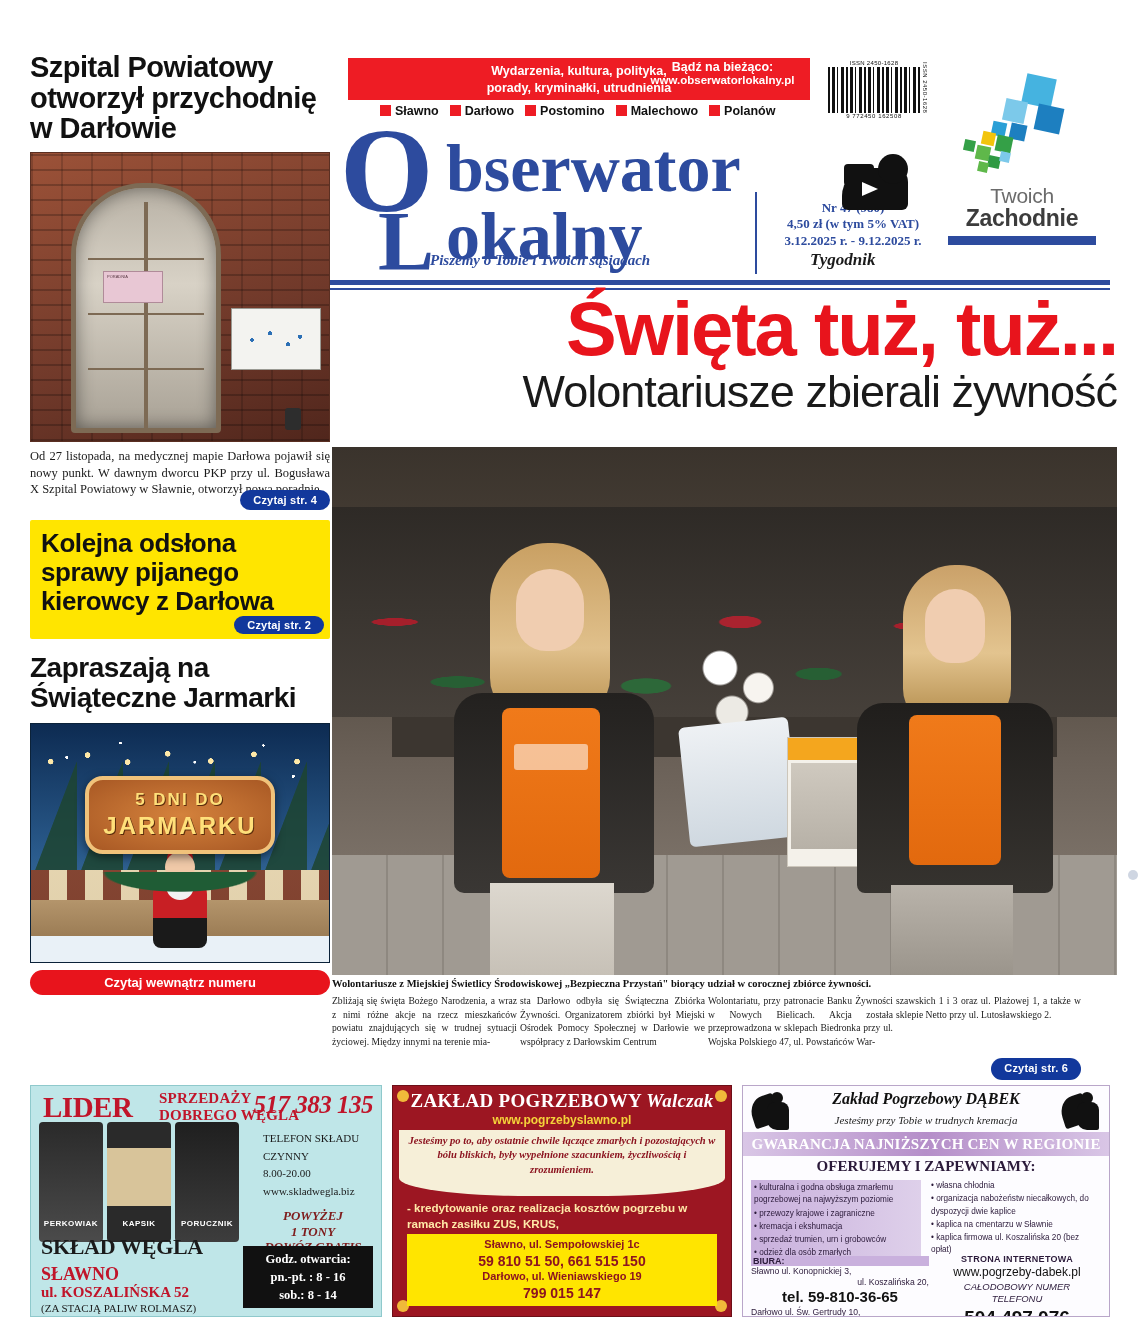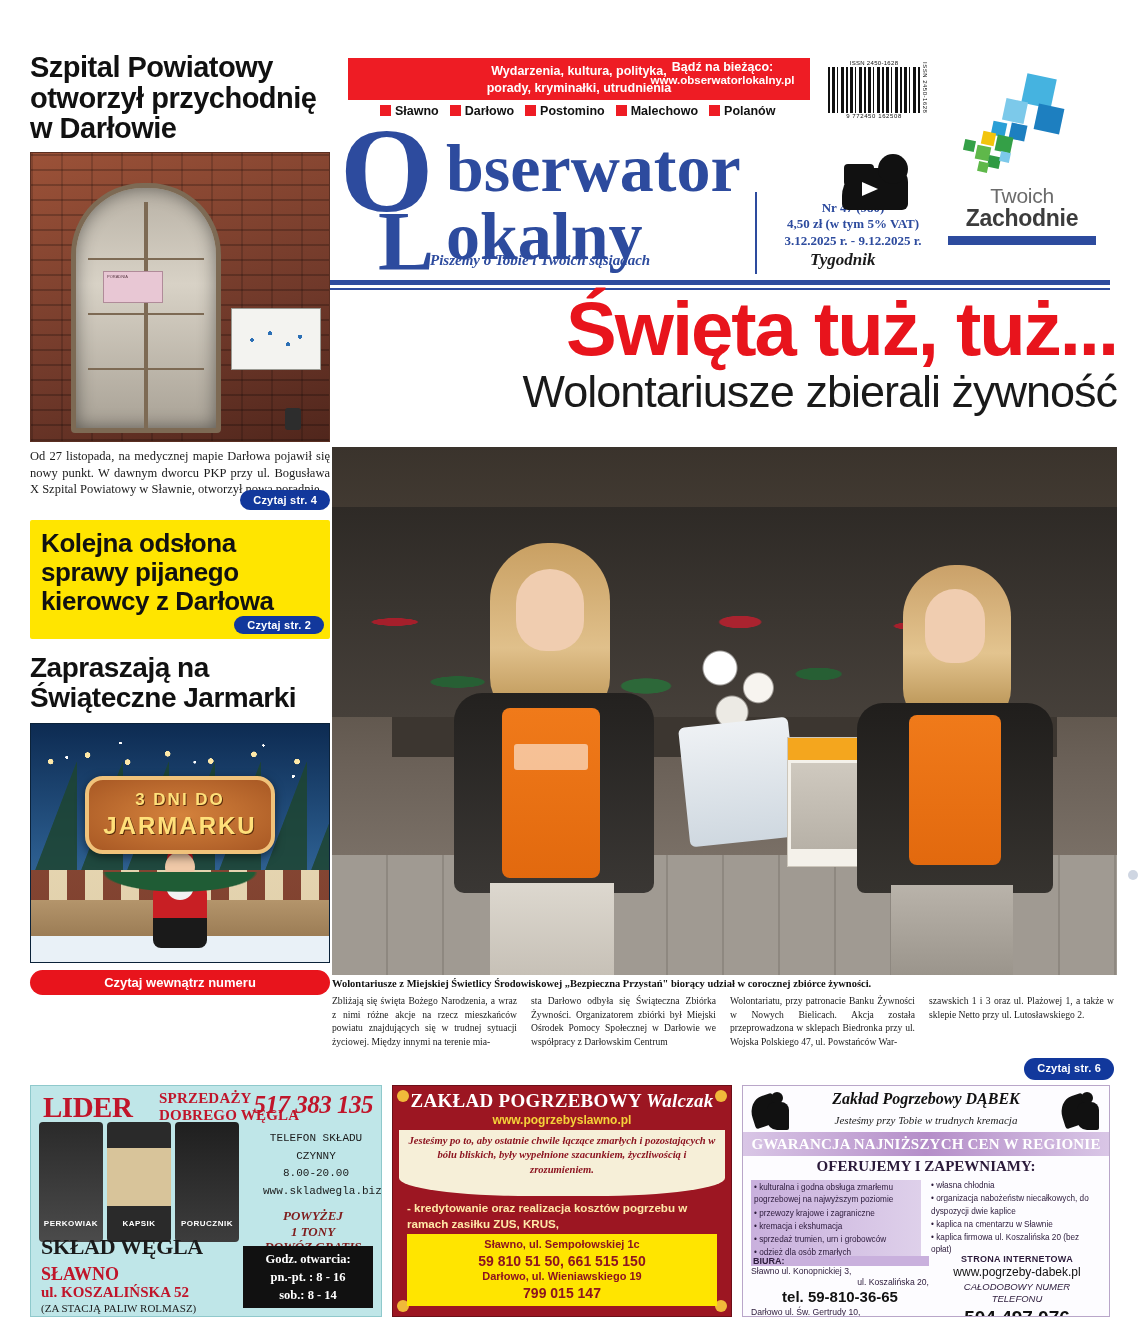--- a/index.html
+++ b/index.html
@@ -378,21 +378,21 @@
       radial-gradient(circle at 40% 70%, #eceae4 15px, transparent 17px);
   }
   .photo-caption{
     position:absolute; left:332px; top:978px; width:785px;
     font-family:"Liberation Serif",serif; font-size:10.5px; font-weight:bold; color:#111;
   }
 
   
   .body-cols{
     position:absolute; left:332px; top:994px; width:785px; height:86px;
-    display:flex; gap:14px;
+    display:flex; gap:3px;
   }
   .bcol{
     width:185px; font-family:"Liberation Serif",serif; font-size:9.6px;
     line-height:1.42; text-align:justify; color:#1a1a1a; overflow:hidden;
     position:relative;
   }
   .col-badge{ position:absolute; right:0; bottom:0; }
 
   
   .ads{ position:absolute; left:30px; top:1085px; width:1082px; height:232px; display:flex; gap:10px; }
@@ -400,22 +400,22 @@
   
   .ad-lider{
     width:352px; background:#bfe6e8; border:1px solid #8fc9cc; position:relative; overflow:hidden;
   }
   .ld-title{ position:absolute; left:12px; top:5px; font-family:"Liberation Serif",serif;
     font-size:29px; font-weight:bold; color:#c0152a; letter-spacing:-.5px; }
   .ld-sub{ position:absolute; left:128px; top:4px; font-family:"Liberation Serif",serif;
     font-size:15px; font-weight:bold; color:#c0152a; line-height:1.12; letter-spacing:.2px; }
   .ld-phone{ position:absolute; right:8px; top:5px; font-family:"Liberation Serif",serif;
     font-size:25px; font-style:italic; font-weight:bold; color:#c0152a; letter-spacing:-.5px; }
-  .ld-info{ position:absolute; right:12px; top:44px; width:130px; text-align:center;
-    font-family:Liberation Mono, monospace; font-size:11px; color:#1a1a1a; line-height:1.6;padding-left:24px; }
+  .ld-info{ position:absolute; right:12px; top:44px; width:130px; text-align:left;
+    font-family:Liberation Serif, serif; font-size:11px; color:#1a1a1a; line-height:1.6;padding-left:24px; }
   .ld-bags{ position:absolute; left:8px; top:36px; width:200px; height:120px; display:flex; gap:4px; }
   .ld-bag{ flex:1; border-radius:4px; position:relative; }
   .ld-bag span{
     position:absolute; left:0; right:0; bottom:14px; text-align:center;
     font-size:8px; font-weight:bold; color:#fff; letter-spacing:.5px;
   }
   .bag1{ background: linear-gradient(#2a2a2a,#4b4b4b); }
   .bag2{ background: linear-gradient(#2a2a2a 0 22%, #d8c49a 22% 70%, #2a2a2a 70% 100%); }
   .bag3{ background: linear-gradient(#1f1f1f,#3d3d3d); }
   .ld-free{ position:absolute; right:10px; top:122px; width:116px; text-align:center;
@@ -527,21 +527,21 @@
 
     <div class="jarmark">
       <div class="jm-sky"></div>
       <div class="jm-trees"></div>
       <div class="jm-lights"></div>
       <div class="jm-stalls">
         <div class="jm-snowground"></div>
       </div>
       <div class="jm-santa"></div>
       <div class="jm-sign">
-        <span class="jm-l1">3 DNI DO</span>
+        <span class="jm-l1">5 DNI DO</span>
         <span class="jm-l2">JARMARKU</span>
       </div>
       <div class="jm-garland"></div>
     </div>
 
     <div class="red-pill">Czytaj wewnątrz numeru</div>
   </div>
 
   <div class="masthead">
     <div class="mh-redbar">

